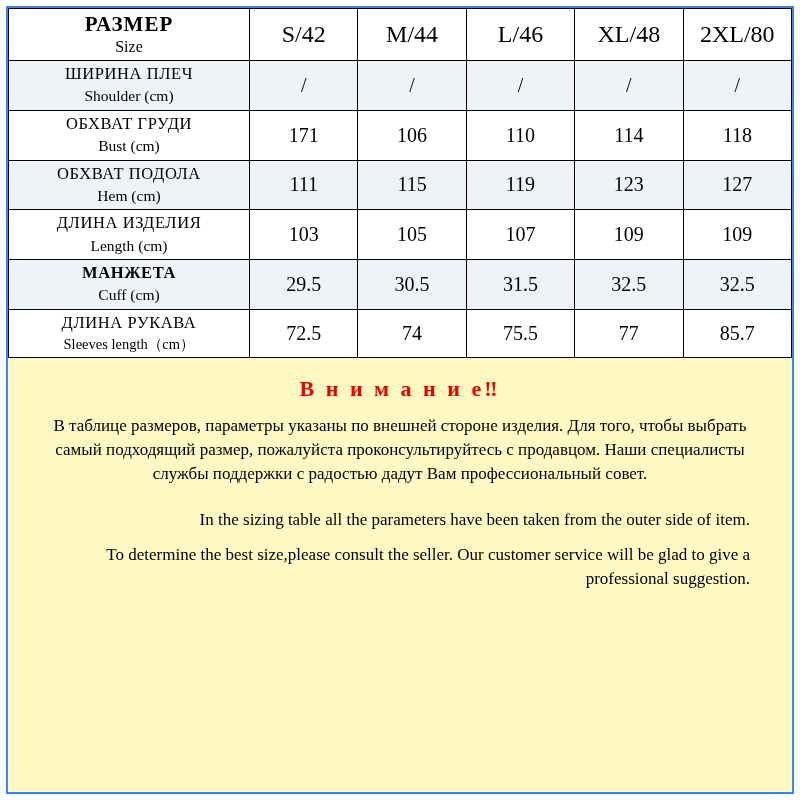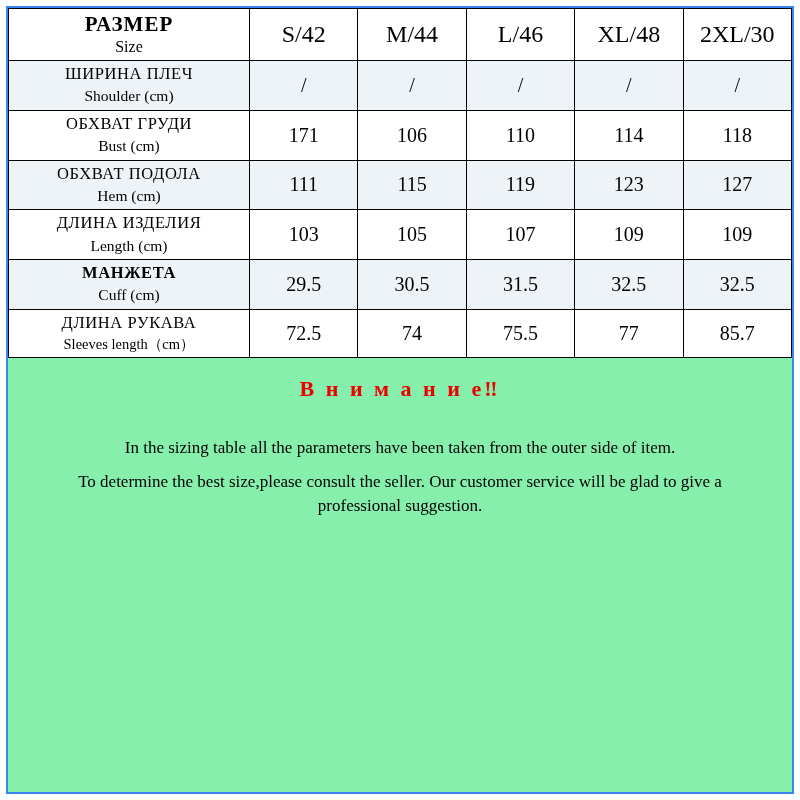--- a/index.html
+++ b/index.html
@@ -80,21 +80,21 @@
     font-size: 14.5px;
   }
   .val {
     font-size: 20px;
   }
   .size-name {
     font-size: 24px;
   }
   .notice {
     flex: 1;
-    background: #86efac;
+    background: #fef9c3;
     display: flex;
     flex-direction: column;
     align-items: center;
     padding: 18px 22px 10px 22px;
     box-sizing: border-box;
   }
   .notice-title {
     color: #ee0000;
     font-weight: bold;
     font-size: 22px;
@@ -106,21 +106,21 @@
     font-family: "Liberation Serif", serif;
     font-size: 17px;
     line-height: 1.42;
     text-align: center;
     max-width: 700px;
   }
   .notice-en {
     font-family: "Liberation Serif", serif;
     font-size: 17px;
     line-height: 1.42;
-    text-align: center;
+    text-align: right;
     max-width: 700px;
     margin-top: 22px;
   }
   .notice-en .blk2 {
     margin-top: 10px;
     display: block;
   }
 </style>
 </head>
 <body>
@@ -132,21 +132,21 @@
       <tbody>
         <tr class="row-odd">
           <td class="lbl-col">
             <div class="hdr-ru">РАЗМЕР</div>
             <div class="hdr-en">Size</div>
           </td>
           <td class="size-name">S/42</td>
           <td class="size-name">M/44</td>
           <td class="size-name">L/46</td>
           <td class="size-name">XL/48</td>
-          <td class="size-name">2XL/30</td>
+          <td class="size-name">2XL/80</td>
         </tr>
 
         <tr class="row-even">
           <td class="lbl-col">
             <div class="label-ru">ШИРИНА ПЛЕЧ</div>
             <div class="label-en">Shoulder (cm)</div>
           </td>
           <td class="val">/</td>
           <td class="val">/</td>
           <td class="val">/</td>
@@ -211,20 +211,21 @@
           <td class="val">74</td>
           <td class="val">75.5</td>
           <td class="val">77</td>
           <td class="val">85.7</td>
         </tr>
       </tbody>
     </table>
 
     <div class="notice">
       <div class="notice-title">В н и м а н и е‼</div>
+      <div class="notice-ru">В таблице размеров, параметры указаны по внешней стороне изделия. Для того, чтобы выбрать самый подходящий размер, пожалуйста проконсультируйтесь с продавцом. Наши специалисты службы поддержки с радостью дадут Вам профессиональный совет.</div>
       <div class="notice-en">
         <span>In the sizing table all the parameters have been taken from the outer side of item.</span>
         <span class="blk2">To determine the best size,please consult the seller. Our customer service will be glad to give a professional suggestion.</span>
       </div>
     </div>
 
   </div>
 </div>
 
 </body></html>

